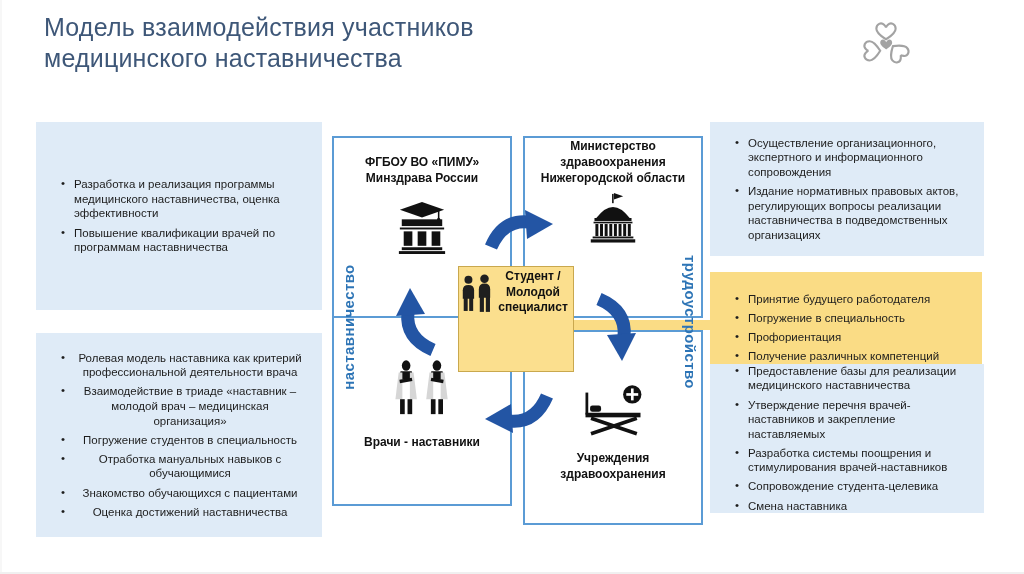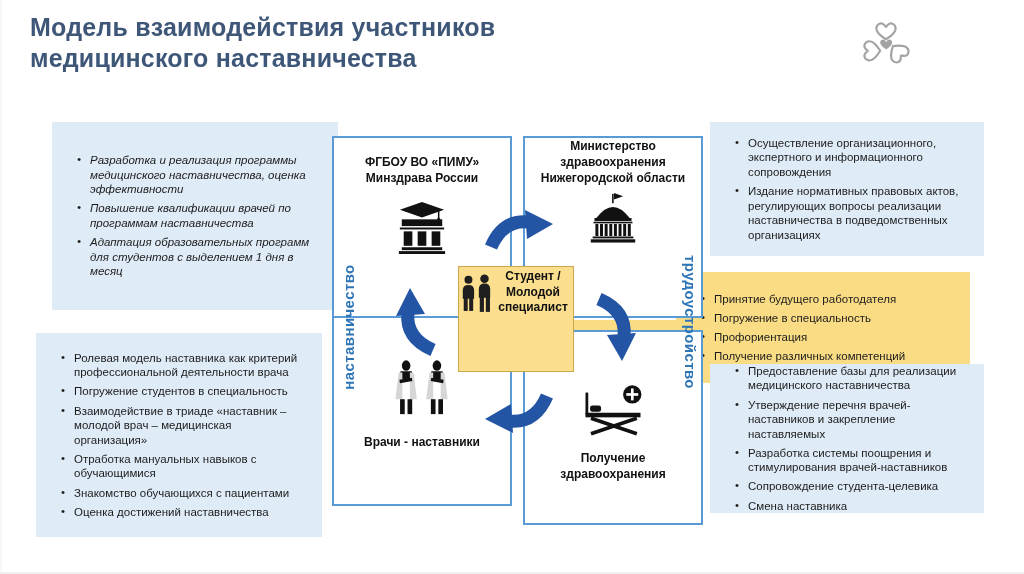--- a/index.html
+++ b/index.html
@@ -1,36 +1,36 @@
 <!DOCTYPE html>
 <html><head>
 <meta charset="utf-8">
 <style>
   html,body{margin:0;padding:0;background:#fff;}
   body{font-family:"Liberation Sans",sans-serif;}
   .slide{position:relative;width:1024px;height:574px;background:#fff;overflow:hidden;
          box-shadow:inset 0 -2px 0 #f0f0f0, inset 2px 0 0 #f7f7f7;}
 
   
-  .title{position:absolute;left:30px;top:12px;width:640px;font-size:25px;font-weight:bold;
+  .title{position:absolute;left:44px;top:12px;width:640px;font-size:25px;font-weight:normal;
          color:#3e5778;line-height:1.22;letter-spacing:.2px;}
   .logo{position:absolute;left:860px;top:20px;width:156px;display:flex;align-items:center;gap:9px;}
   .logo-text{font-size:7.5px;color:#8d8d8d;line-height:1.45;width:98px;}
 
   
   .panel{position:absolute;background:#dfebf7;display:flex;flex-direction:column;justify-content:center;
          box-sizing:border-box;padding:10px 16px 10px 22px;}
   .panel.yellow{background:#fadc85;}
   .panel ul{list-style:none;margin:0;padding:0;}
   .panel li{position:relative;padding-left:16px;font-size:11.5px;color:#1c1c1c;line-height:1.27;margin:4.5px 0;}
   .panel li::before{content:"\2022";position:absolute;left:3px;top:-1px;color:#1c1c1c;}
-  #lbox1{left:52px;top:122px;width:286px;height:188px;font-style:italic;}
-  #lbox2{left:36px;top:333px;width:286px;height:204px;}
+  #lbox1{left:36px;top:122px;width:286px;height:188px;}
+  #lbox2{left:36px;top:333px;width:286px;height:204px;text-align:center;}
   #rbox1{left:710px;top:122px;width:274px;height:134px;}
-  #rbox2{left:676px;top:272px;width:294px;height:111px;}
+  #rbox2{left:710px;top:272px;width:272px;height:111px;}
   #rbox3{left:710px;top:364px;width:274px;height:149px;}
 
   
   .dbox{position:absolute;background:#fff;border:2px solid #5b9bd5;box-sizing:border-box;
         display:flex;flex-direction:column;align-items:center;z-index:2;}
   #dtl{left:332px;top:136px;width:180px;height:182px;}
   #dtr{left:523px;top:136px;width:180px;height:182px;}
   #dbl{left:332px;top:316px;width:180px;height:190px;}
   #dbr{left:523px;top:330px;width:180px;height:195px;}
   .dlabel{font-weight:bold;font-size:12px;color:#111;text-align:center;line-height:1.35;width:168px;}
@@ -89,29 +89,28 @@
           <path d="M0,6 C0,1 5,-1 8,2 C9,3 10,4.5 10,5 C10,4.5 11,3 12,2 C15,-1 20,1 20,6 C20,11 10,17 10,17 C10,17 0,11 0,6 Z"></path>
         </g>
       </svg>
     </span>
   </div>
 
   <div class="panel" id="lbox1">
     <ul>
       <li>Разработка и реализация программы медицинского наставничества, оценка эффективности</li>
       <li>Повышение квалификации врачей по программам наставничества</li>
-      <li>Адаптация образовательных программ для студентов с выделением 1 дня в месяц</li>
     </ul>
   </div>
 
   <div class="panel" id="lbox2">
     <ul>
       <li>Ролевая модель наставника как критерий профессиональной деятельности врача</li>
+      <li>Взаимодействие в триаде «наставник – молодой врач – медицинская организация»</li>
       <li>Погружение студентов в специальность</li>
-      <li>Взаимодействие в триаде «наставник – молодой врач – медицинская организация»</li>
       <li>Отработка мануальных навыков с обучающимися</li>
       <li>Знакомство обучающихся с пациентами</li>
       <li>Оценка достижений наставничества</li>
     </ul>
   </div>
 
   <div class="panel" id="rbox1">
     <ul>
       <li>Осуществление организационного, экспертного и информационного сопровождения</li>
       <li>Издание нормативных правовых актов, регулирующих вопросы реализации наставничества в подведомственных организациях</li>
@@ -214,21 +213,21 @@
       <svg width="66" height="52" viewBox="0 0 72 56">
         <circle cx="57" cy="11" r="10" fill="#111"></circle>
         <rect x="55.6" y="4.5" width="2.9" height="13" fill="#fff"></rect>
         <rect x="50.5" y="9.6" width="13" height="2.9" fill="#fff"></rect>
         <rect x="6" y="9" width="3" height="24" fill="#111"></rect>
         <rect x="11" y="23" width="12" height="7" rx="2.5" fill="#111"></rect>
         <rect x="6" y="31" width="60" height="5" fill="#111"></rect>
         <path d="M12,37 L62,54 M62,37 L12,54" stroke="#111" stroke-width="4"></path>
       </svg>
     </span>
-    <div class="dlabel">Получение здравоохранения</div>
+    <div class="dlabel">Учреждения здравоохранения</div>
   </div>
 
   <div class="center-box">
     <span class="dicon">
       <svg width="34" height="38" viewBox="0 0 36 40" fill="#1f1f1f">
         <circle cx="10" cy="6" r="4.2"></circle>
         <path d="M4,26 L4,17 Q4,11.5 10,11.5 Q16,11.5 16,17 L16,26 Z"></path>
         <rect x="5" y="25" width="4.2" height="14"></rect>
           <rect x="10.8" y="25" width="4.2" height="14"></rect>
         <circle cx="27" cy="5" r="4.5"></circle>

